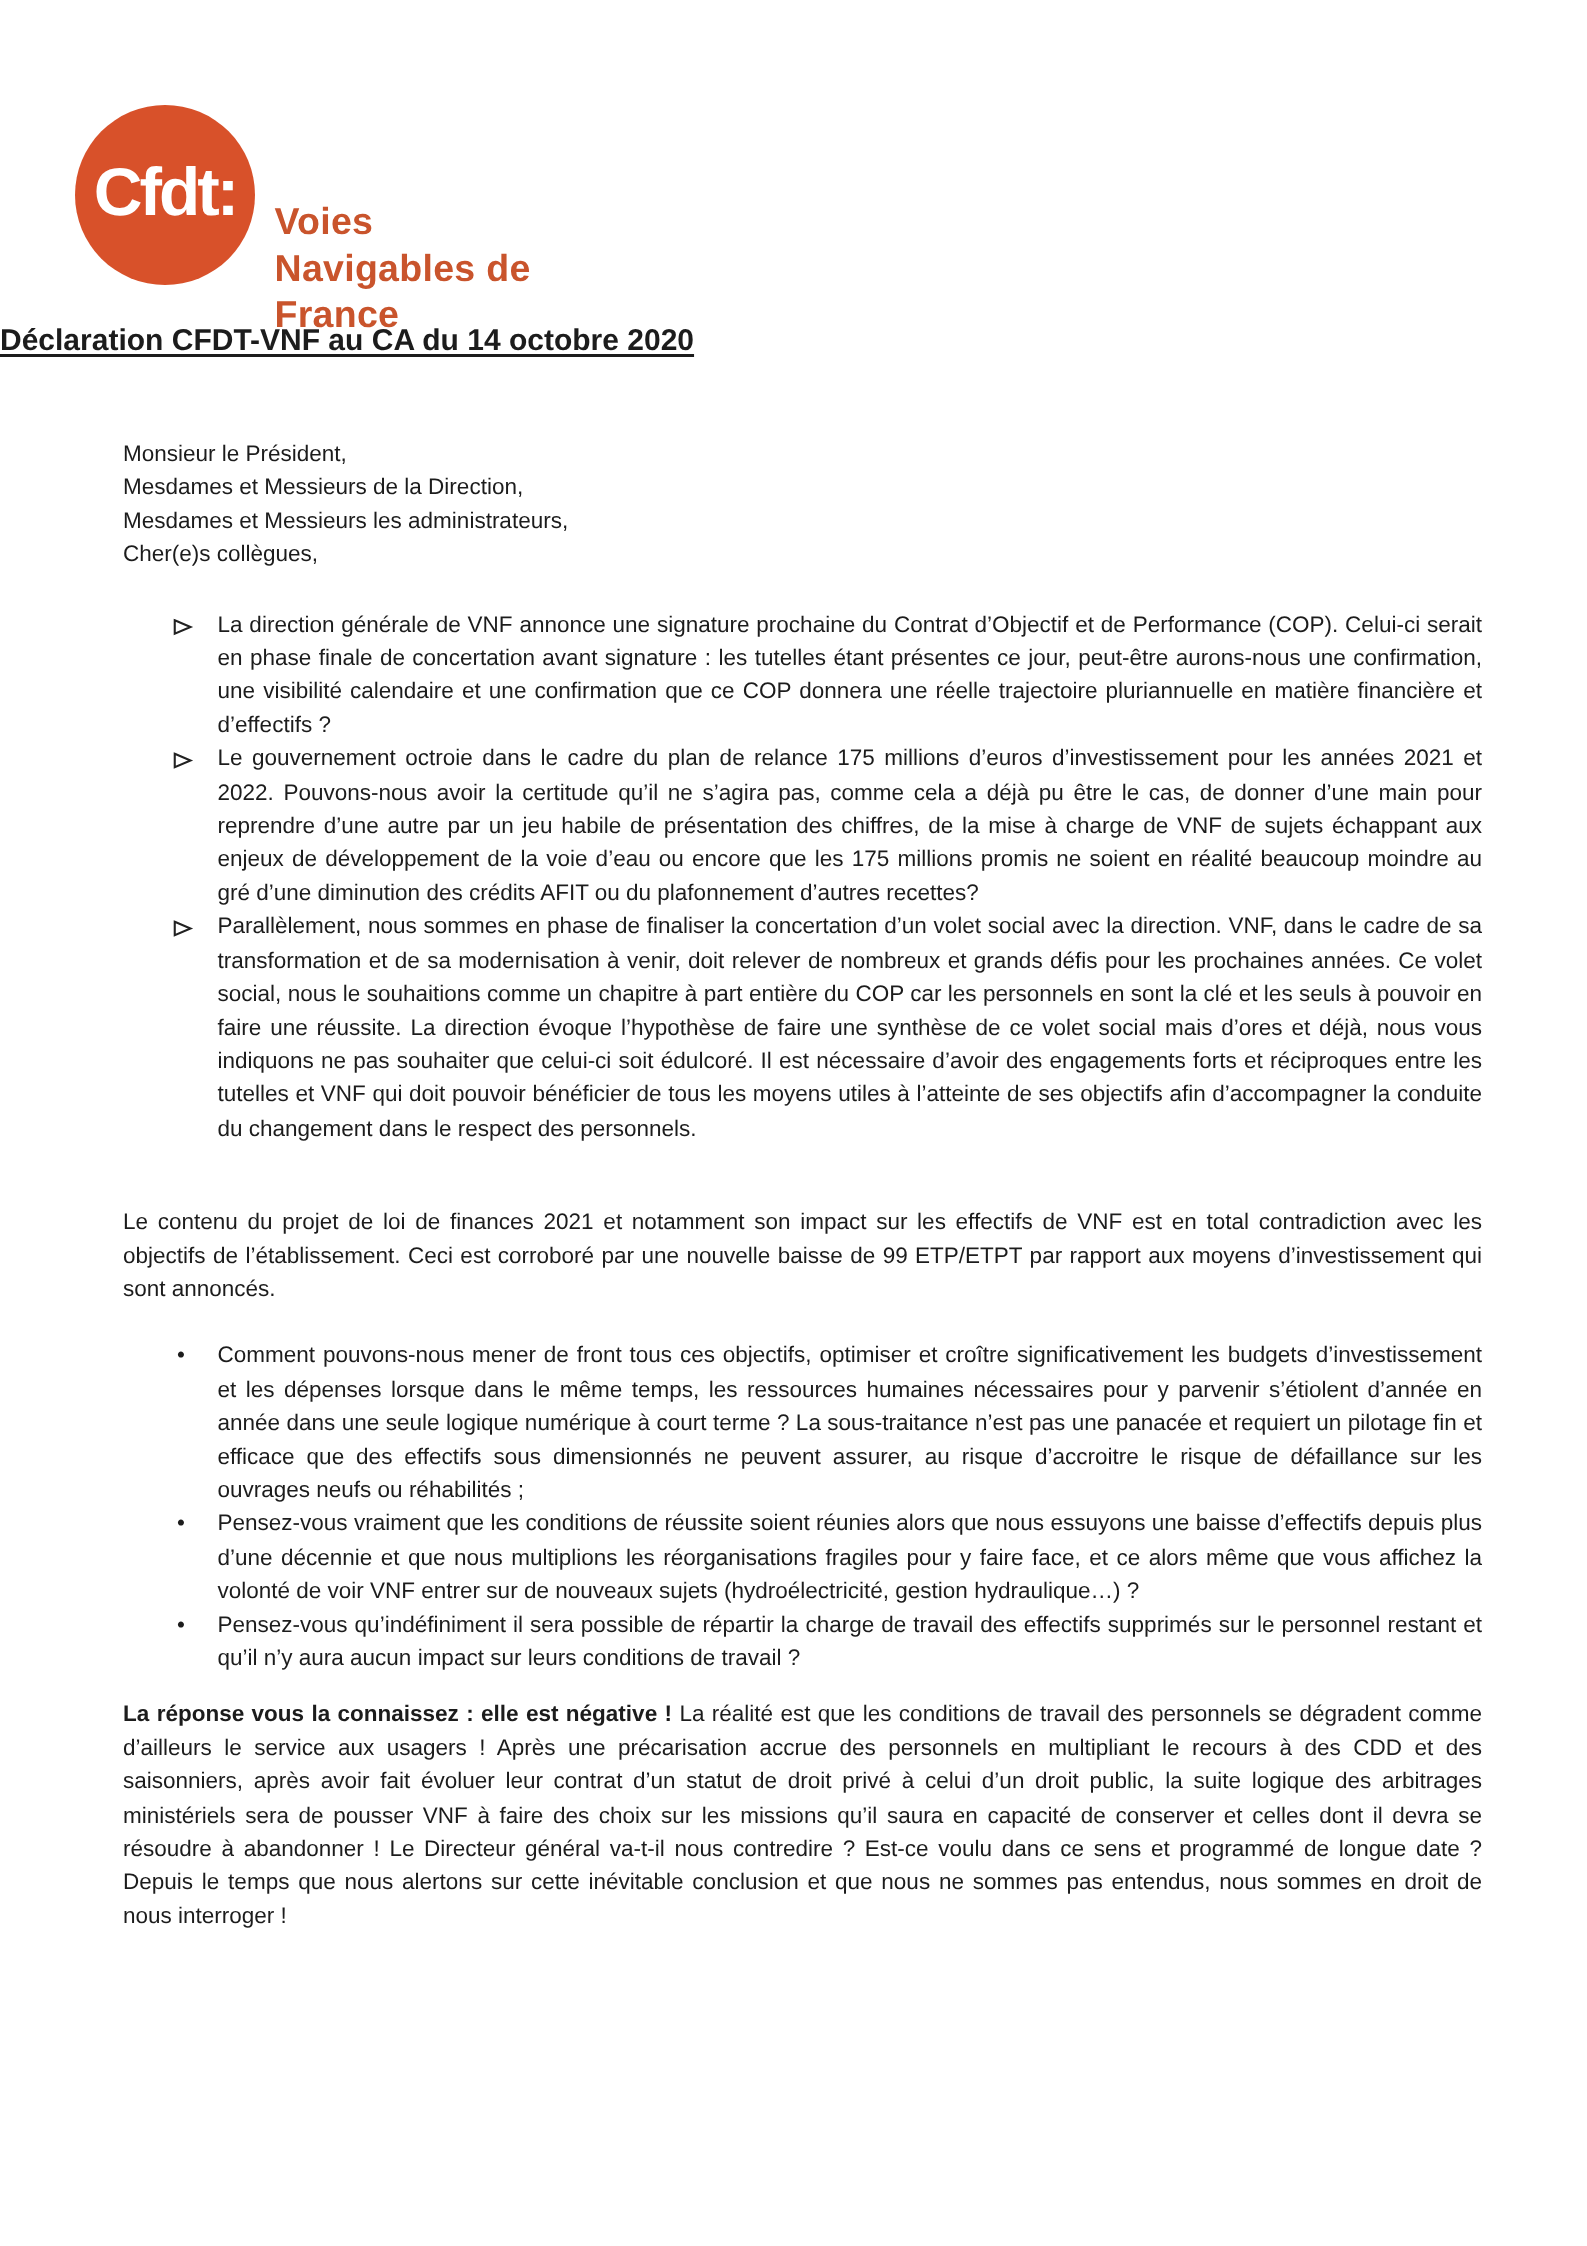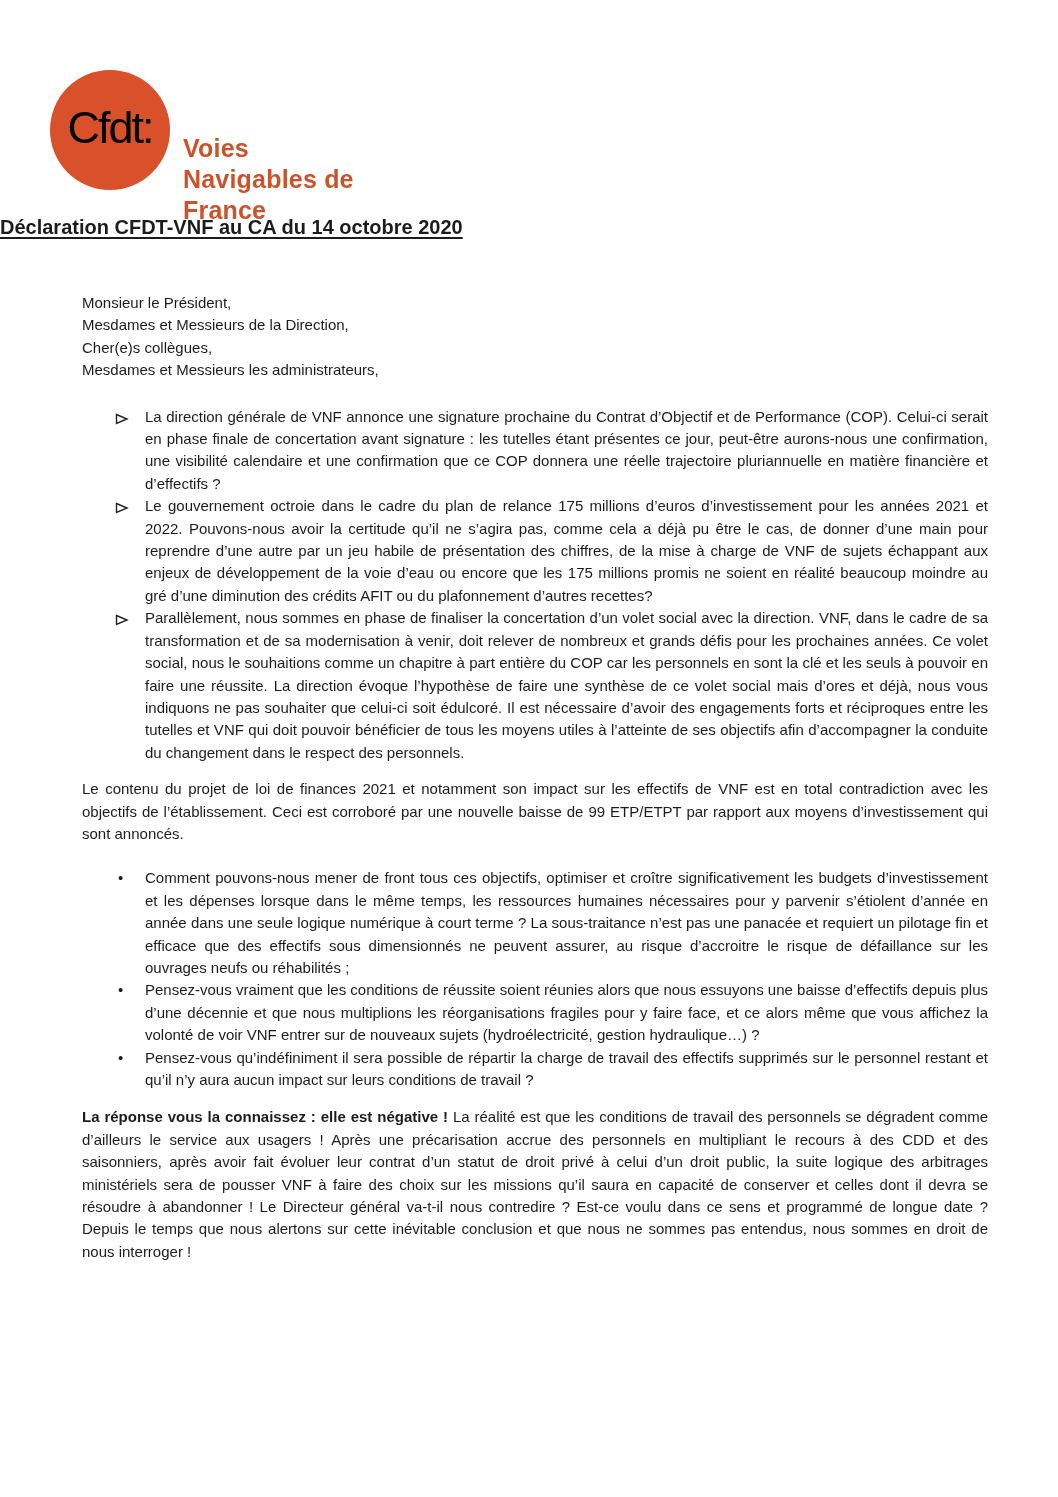--- a/index.html
+++ b/index.html
@@ -15,22 +15,22 @@
   
   .logo-circle {
     position: absolute;
     left: 50px; top: 70px;
     width: 120px; height: 120px;
     border-radius: 50%;
     background: var(--logo-orange, #d8512a);
     display: flex; align-items: center; justify-content: center;
   }
   .logo-circle .wordmark {
-    color: #000000;
-    font-weight: normal;
+    color: #ffffff;
+    font-weight: bold;
     font-size: 45px;
     letter-spacing: -2px;
     transform: translateY(-2px);
   }
   .logo-org {
     position: absolute;
     left: 183px; top: 97px;
     color: var(--org-orange, #c9542c);
     font-weight: bold;
     font-size: 25px;
@@ -69,21 +69,21 @@
   }
   .arrow-icon {
     position: absolute; left: 33px; top: 4px;
     width: 14px; height: 14px;
   }
   .dot-icon {
     position: absolute; left: 36px; top: 0;
     font-size: 15px;
   }
   .para { margin: 15px 0 0 0; text-align: justify; }
-  .para.gap-lg { margin-top: 14px; }
+  .para.gap-lg { margin-top: 40px; }
   .bold-lead { font-weight: bold; }
 </style>
 </head>
 <body>
 
 <div class="page">
 
   <div class="logo-circle">
     <span class="wordmark">Cfdt:</span>
   </div>
@@ -93,22 +93,22 @@
     <div>France</div>
   </div>
 
   <h1 class="title">Déclaration CFDT-VNF au CA du 14 octobre 2020</h1>
 
   <div class="content">
 
     <div class="salutation">
       <p>Monsieur le Président,</p>
       <p>Mesdames et Messieurs de la Direction,</p>
+      <p>Mesdames et Messieurs les administrateurs,</p>
       <p>Cher(e)s collègues,</p>
-      <p>Mesdames et Messieurs les administrateurs,</p>
     </div>
 
     <ul class="blist arrow-list">
       <li>
         <span class="arrow-icon">
           <svg width="14" height="14" viewBox="0 0 14 14">
               <path d="M1.5 2.5 L12 7 L1.5 11.5 Z" fill="#ffffff" stroke="#222222" stroke-width="1.4"></path>
               <path d="M1.5 11.5 L12 7 L6 9.6 Z" fill="#222222"></path>
             </svg>
         </span>

